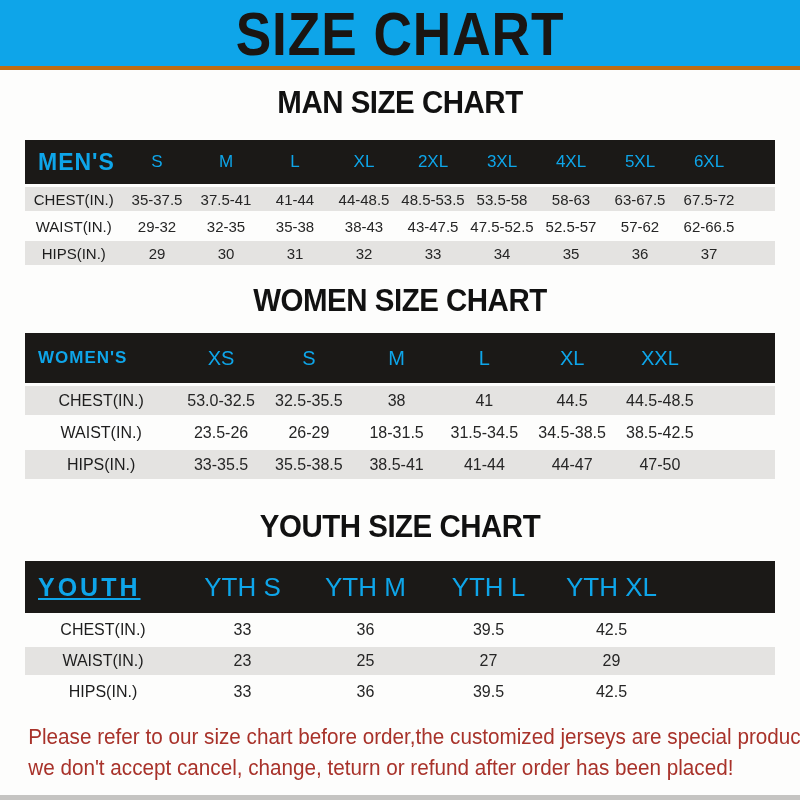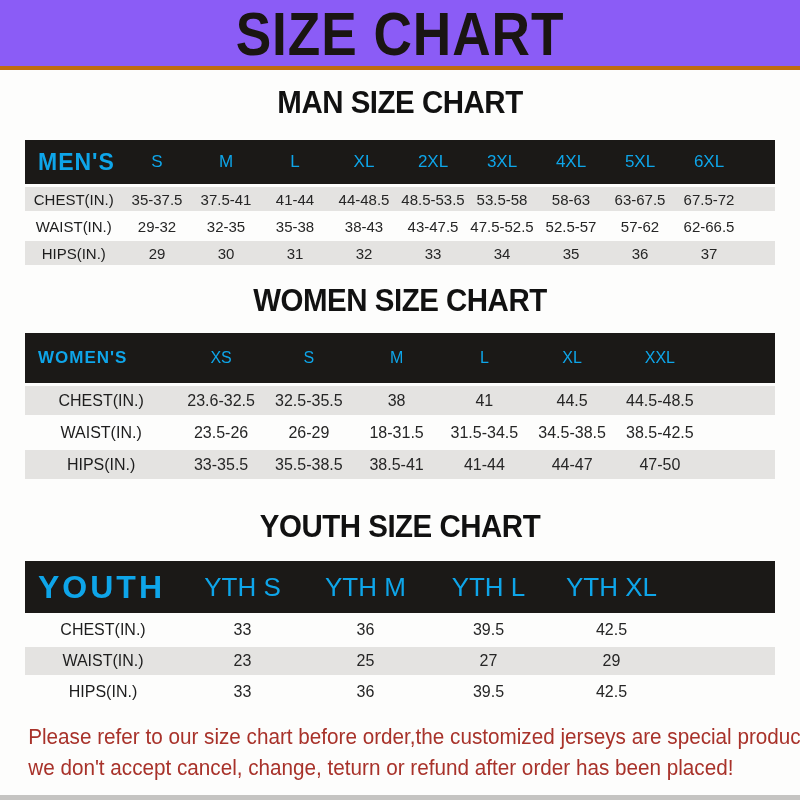--- a/index.html
+++ b/index.html
@@ -11,21 +11,21 @@
   .page {
     position: relative;
     width: 800px; height: 800px;
     overflow: hidden;
     background: #FDFDFC;
   }
 
   
   .banner {
     height: 66px;
-    background: #8b5cf6;
+    background: #0ea5e9;
     border-bottom: 4px solid #C06C10;
     display: flex; align-items: center; justify-content: center;
   }
   .banner h1 {
     margin: 0;
     font-size: 56px;
     font-weight: 800;
     letter-spacing: 1px;
     color: #1A1512;
     transform: scale(0.95, 1.1);
@@ -65,24 +65,24 @@
     padding: 5px;
     white-space: nowrap;
   }
   .size-table thead th.lbl {
     text-align: left;
     padding-left: 13px;
     font-weight: 800;
   }
   .sec0 .size-table thead th { height: 34px; font-size: 17px; }
   .sec0 .size-table thead th.lbl { font-size: 23px; letter-spacing: 1px; }
-  .sec1 .size-table thead th { height: 40px; font-size: 16px; }
+  .sec1 .size-table thead th { height: 40px; font-size: 20px; }
   .sec1 .size-table thead th.lbl { font-size: 17px; letter-spacing: 1px; }
   .sec2 .size-table thead th { height: 42px; font-size: 26px; }
-  .sec2 .size-table thead th.lbl { font-size: 32px; letter-spacing: 3px; }
+  .sec2 .size-table thead th.lbl { font-size: 25px; letter-spacing: 3px; text-decoration: underline; }
 
   .size-table tbody td {
     text-align: center;
     color: #262626;
     padding: 0;
     white-space: nowrap;
     border-top: 3px solid #FDFDFC;
   }
   .sec0 .size-table tbody td { height: 24px; font-size: 15px; }
   .sec1 .size-table tbody td { height: 29px; font-size: 16px; }
@@ -217,21 +217,21 @@
             <th>M</th>
             <th>L</th>
             <th>XL</th>
             <th>XXL</th>
             <th class="filler"></th>
           </tr>
         </thead>
       <tbody>
           <tr class="gray">
             <td class="lbl">CHEST(IN.)</td>
-            <td>23.6-32.5</td>
+            <td>53.0-32.5</td>
             <td>32.5-35.5</td>
             <td>38</td>
             <td>41</td>
             <td>44.5</td>
             <td>44.5-48.5</td>
             <td class="filler"></td>
           </tr>
           <tr class="white">
             <td class="lbl">WAIST(IN.)</td>
             <td>23.5-26</td>

